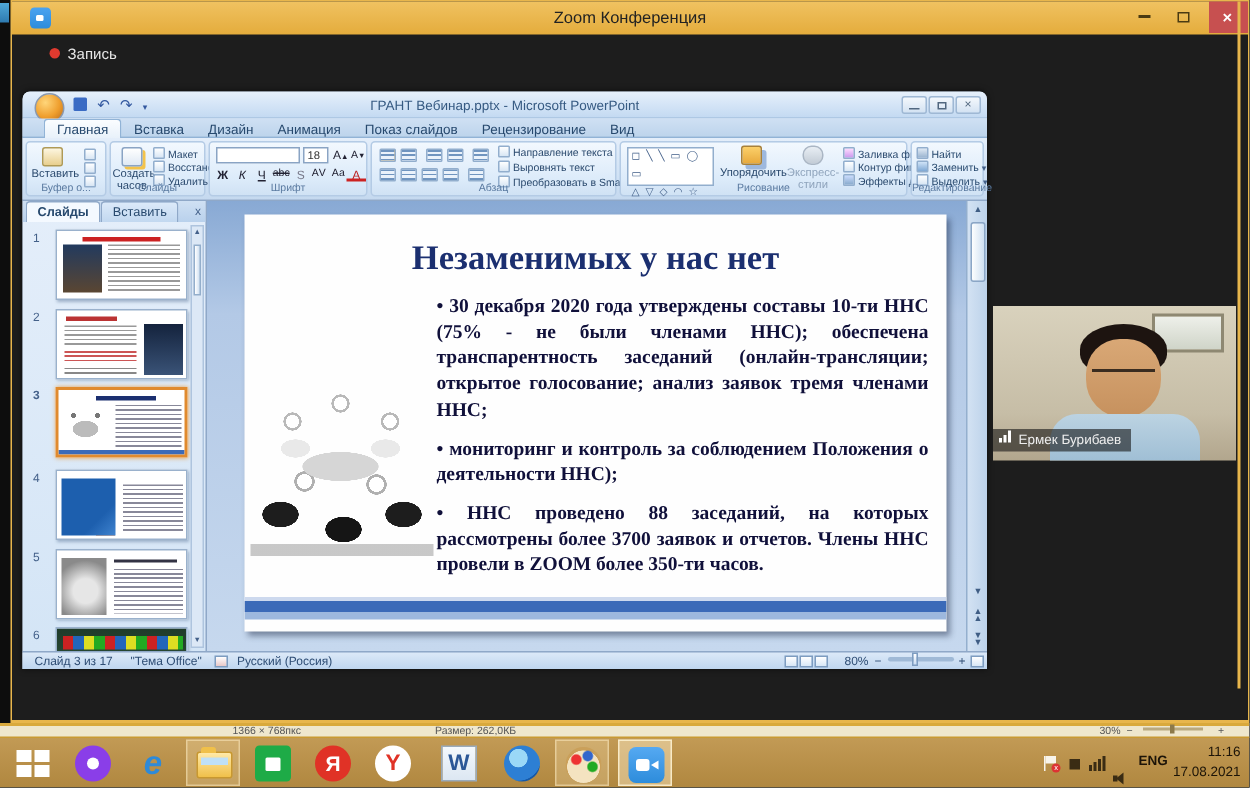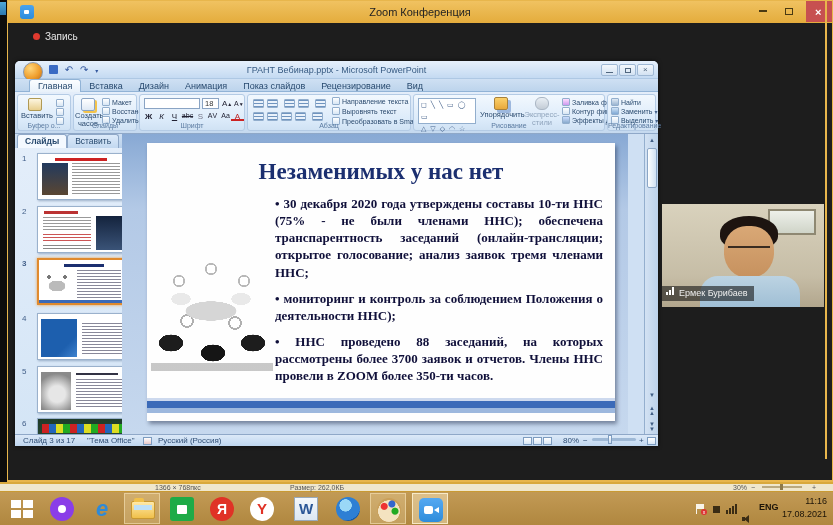--- a/index.html
+++ b/index.html
@@ -93,21 +93,21 @@
   .thumb-num { position:absolute; left:7px; font-size:8px; color:#44618a; }
   .thumb { position:absolute; left:22px; width:88px; height:47px; background:#fff;
     border:1px solid #9ab1cc; box-shadow:1px 1px 2px rgba(60,90,130,.4); }
   .thumb.sel { border:2px solid #e08a2e; box-shadow:0 0 3px #e6a14e; }
   .pscroll { position:absolute; left:112px; top:16px; width:9px; height:282px;
     background:#dce8f6; border:1px solid #aec4de; }
   .pthumb { position:absolute; left:1px; top:12px; width:5px; height:34px; background:linear-gradient(90deg,#fff,#cfe0f2); border:1px solid #93aecb; }
   .sarrow { position:absolute; left:0; width:7px; text-align:center; font-size:5px; color:#44618a; }
 
   
-  .edit-area { left:107px; top:0; width:506px; height:300px;
+  .edit-area { left:123px; top:0; width:506px; height:300px;
     background:linear-gradient(180deg,#88a9d4,#b3c9e6 25%,#c6d8ee); }
   .slide { position:absolute; left:25px; top:9px; width:468px; height:278px; background:#fefefe;
     box-shadow:2px 3px 4px rgba(20,30,60,.45); overflow:hidden; }
   .slide-title { position:absolute; left:0; top:16px; width:100%; text-align:center;
     font-family:"Liberation Serif", serif; font-weight:bold; font-size:23px; color:#1b2f70; }
   .slide-text { position:absolute; left:128px; top:52px; width:328px;
     font-family:"Liberation Serif", serif; font-weight:bold; font-size:13px; line-height:1.32;
     color:#10103a; text-align:justify; }
   .slide-text p { margin-bottom:9px; }
   .slide-band { position:absolute; left:0; bottom:8px; width:100%; height:15px;

